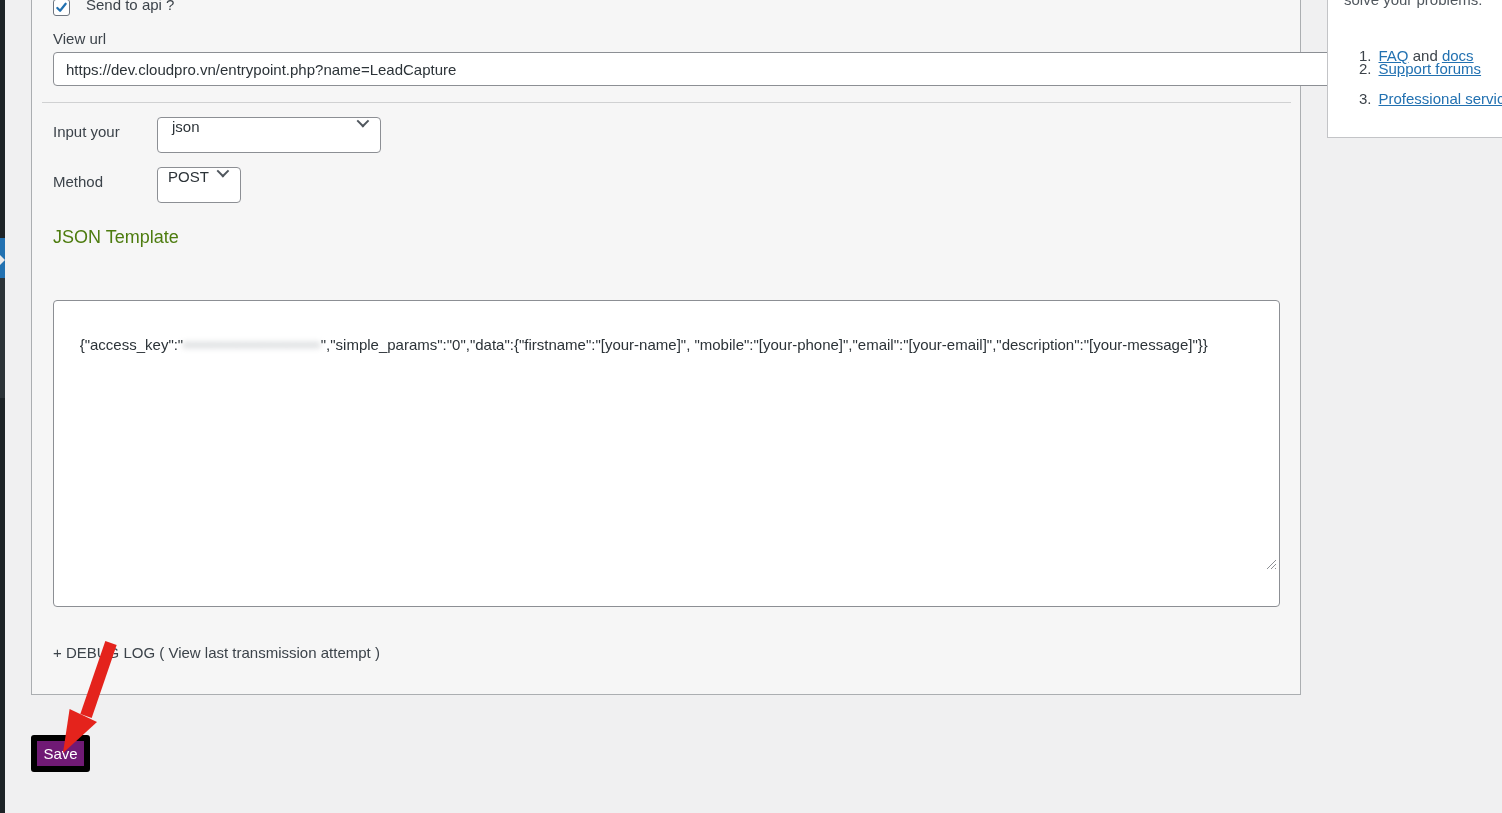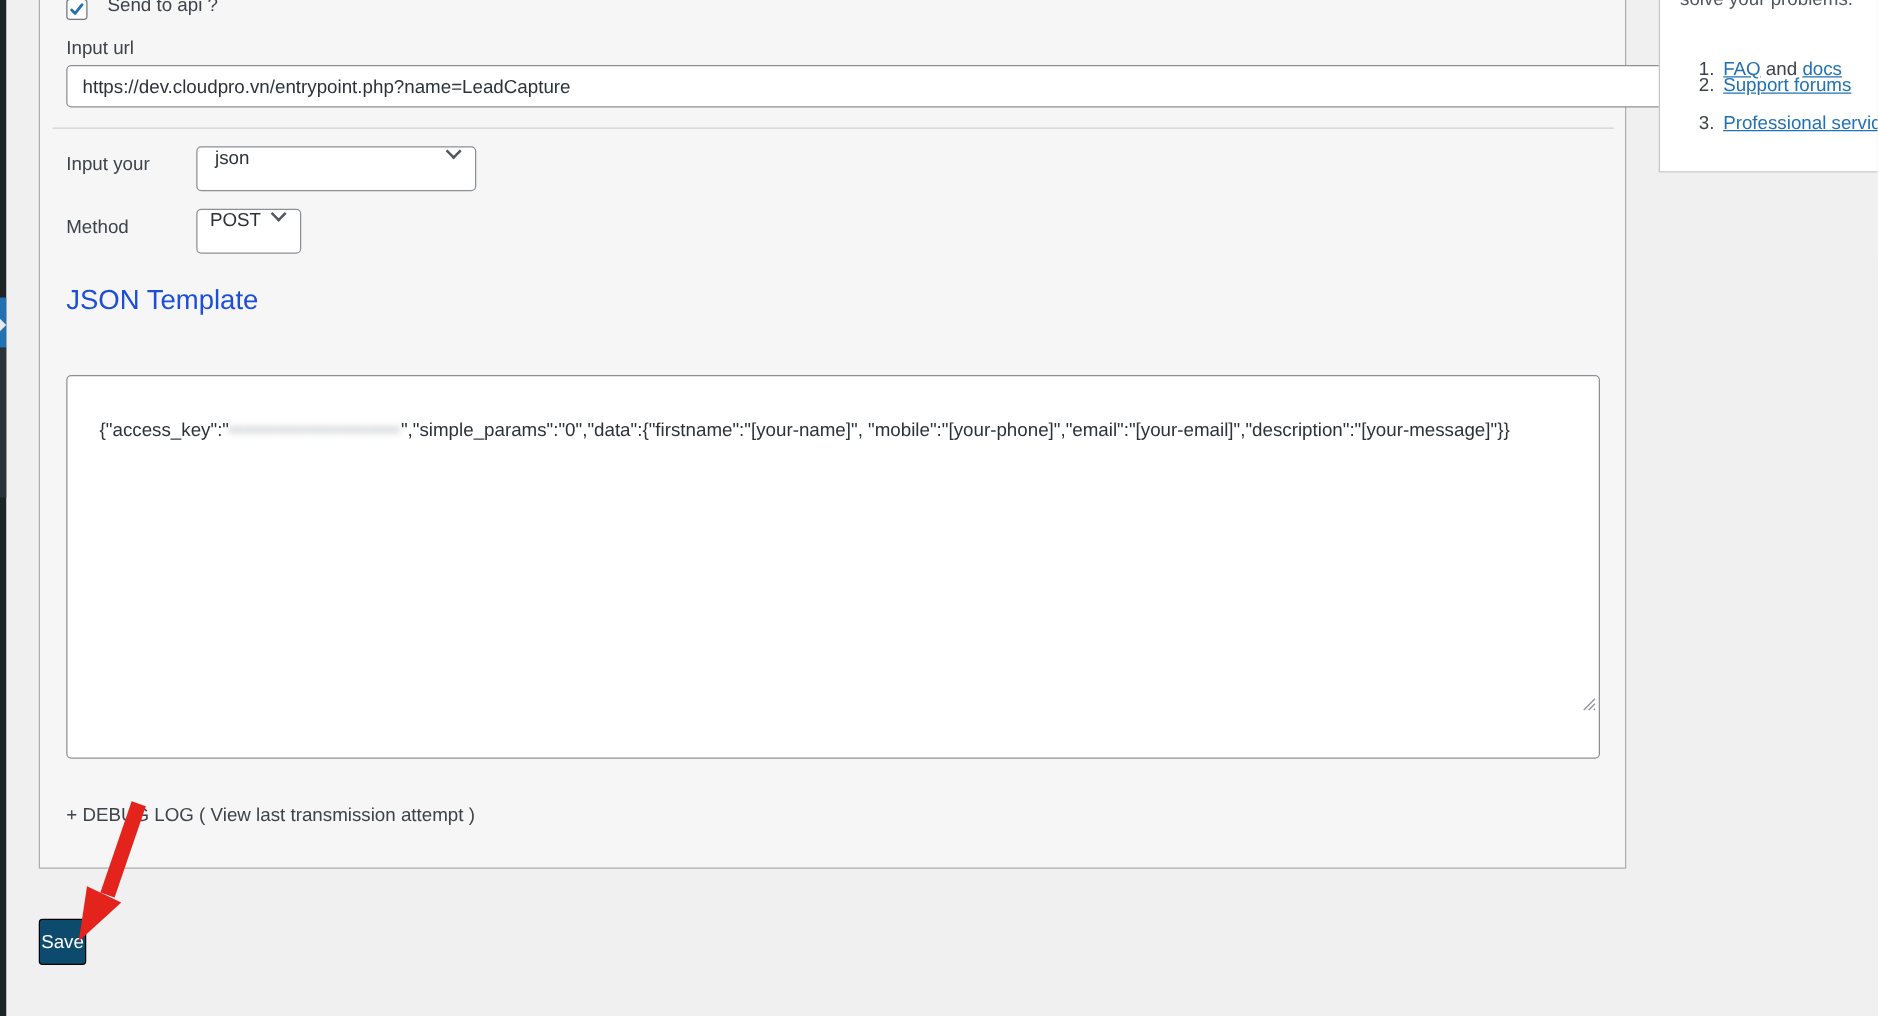--- a/index.html
+++ b/index.html
@@ -55,21 +55,21 @@
   .chevron {
     width: 9px; height: 9px;
     border-right: 2px solid #50575e; border-bottom: 2px solid #50575e;
     transform: rotate(45deg) translateY(-2px);
     margin-left: auto;
   }
   .select-method .chevron { margin-left: 8px; }
 
   .section-heading {
     position: absolute; left: 21px; top: 236px;
-    font-size: 22px; font-weight: 400; color: #1d4ed8;
+    font-size: 18px; font-weight: 400; color: #4d7c0f;
   }
   .tags-line {
     position: absolute; left: 21px; top: 281px;
     font-family: "DejaVu Sans Mono", monospace; font-size: 14px; color: #2c3338;
   }
 
   .json-textarea {
     position: absolute; left: 21px; top: 309px; width: 1227px; height: 307px;
     background: #fff; border: 1px solid #8c8f94; border-radius: 4px;
     font-size: 15px; line-height: 26px; color: #2c3338;
@@ -78,22 +78,22 @@
   }
   .redacted {
     color: #9aa0a5; filter: blur(3px); letter-spacing: 1px;
   }
   .resize-handle { position: absolute; right: 2px; bottom: 2px; }
 
   .debug-line { position: absolute; left: 21px; top: 653px; font-size: 15px; color: #3c434a; cursor: pointer; }
 
   
   .save-button {
-    position: absolute; left: 31px; top: 735px; width: 38px; height: 37px;
-    background: #0c4a6e; color: #ffffff; border: 1px solid #000000; border-radius: 3px;
+    position: absolute; left: 31px; top: 735px; width: 59px; height: 37px;
+    background: #701a75; color: #ffffff; border: 6px solid #000000; border-radius: 3px;
     font-family: "Liberation Sans", sans-serif; font-size: 15px;
     display: flex; align-items: center; justify-content: center; cursor: pointer;
   }
 
   
   .arrow-annotation { position: absolute; left: 50px; top: 633px; pointer-events: none; }
 
   
   .help-box {
     position: absolute; left: 1327px; top: -52px; width: 320px; height: 190px;
@@ -119,21 +119,21 @@
 
   <div class="checkbox">
     <span>
       <svg width="13" height="13" viewBox="0 0 14 14">
         <polyline points="2.5,7.5 5.5,10.5 11.5,3" fill="none" stroke="#2271b1" stroke-width="2.4" stroke-linecap="round" stroke-linejoin="round"></polyline>
       </svg>
     </span>
   </div>
   <label class="field-label" style="left:54px; top:5px;">Send to api ?</label>
 
-  <label class="field-label" style="left:21px; top:39px;">Input url</label>
+  <label class="field-label" style="left:21px; top:39px;">View url</label>
   <input class="text-input" type="text" value="https://dev.cloudpro.vn/entrypoint.php?name=LeadCapture" style="">
 
   <div class="divider"></div>
 
   <label class="field-label" style="left:21px; top:132px;">Input your</label>
   <div class="select select-input-type">
     <span>json</span>
     <span class="chevron"></span>
   </div>
 

